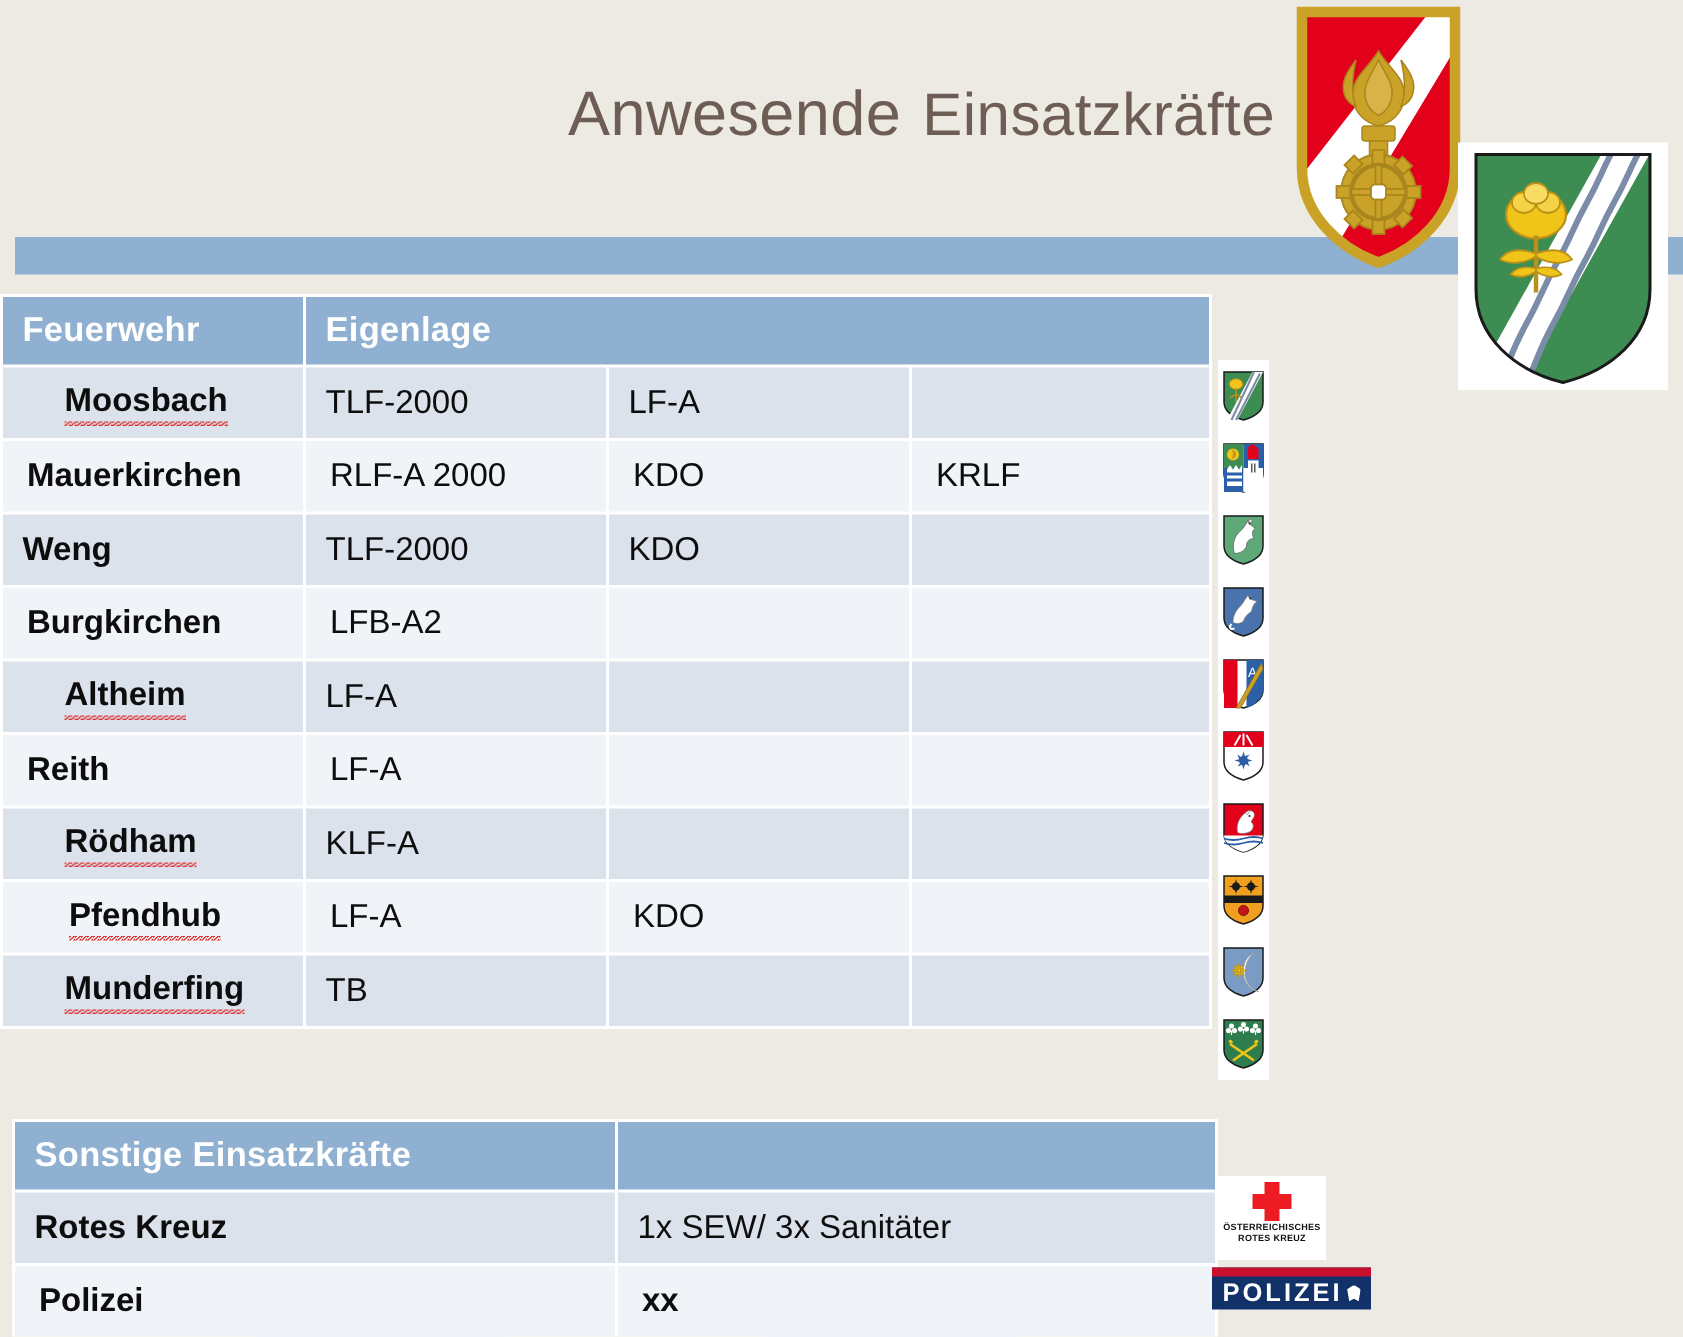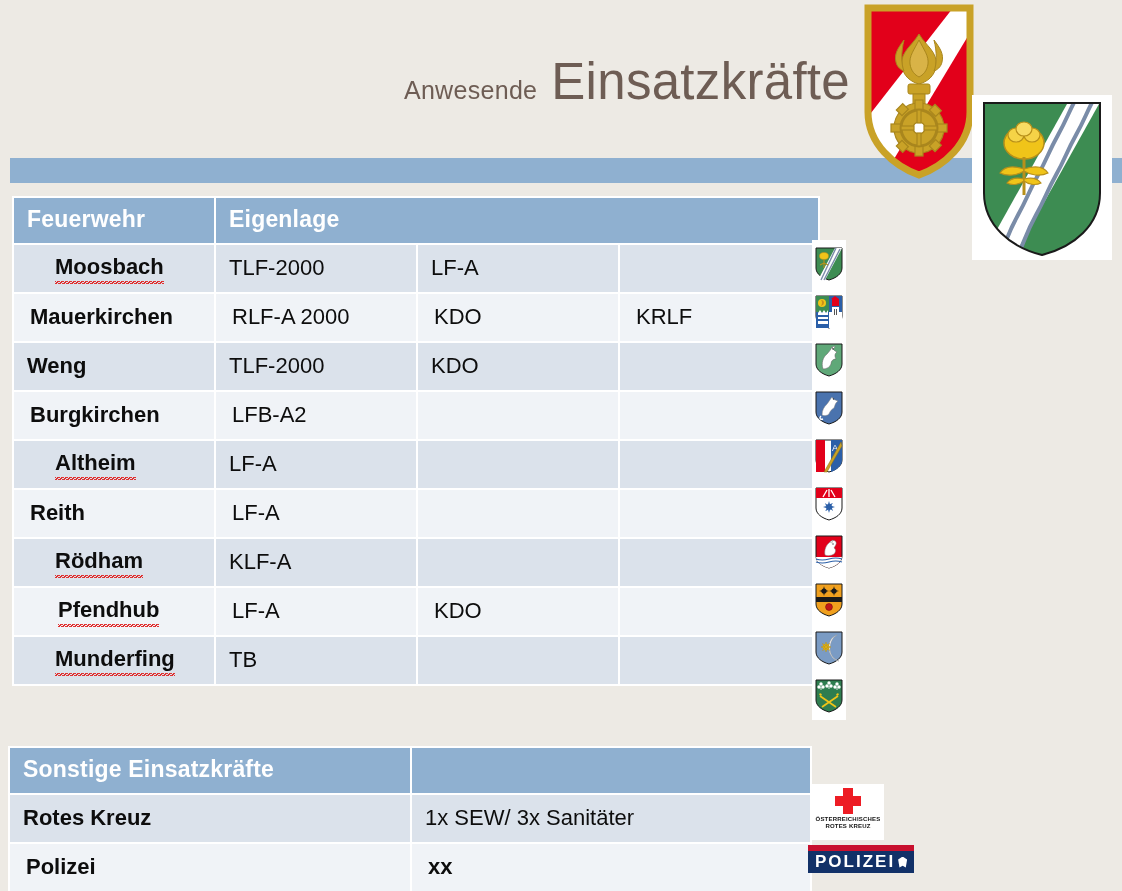--- a/index.html
+++ b/index.html
@@ -19,26 +19,26 @@
   #title-area {
     position: absolute;
     left: 0;
     top: 52px;
     width: 850px;
     height: 80px;
     text-align: right;
     white-space: nowrap;
   }
   #title-small {
-    font-size: 25px;
+    font-size: 42px;
     color: #6E5D54;
     letter-spacing: 0.3px;
   }
   #title-big {
-    font-size: 51px;
+    font-size: 40px;
     color: #6E5D54;
     letter-spacing: 0.3px;
     margin-left: 14px;
   }
 
   
   #deco-band {
     position: absolute;
     left: 10px;
     top: 158px;
@@ -69,21 +69,21 @@
 
   
   .tbl {
     position: absolute;
     border-collapse: separate;
     border-spacing: 2px;
     background: #FFFFFF;
     table-layout: fixed;
   }
   #tbl-fire {
-    left: 12px;
+    left: 0;
     top: 196px;
     width: 802px;
   }
   #tbl-other {
     left: 8px;
     top: 746px;
     width: 800px;
   }
   .tbl th {
     background: #8FB0D0;

